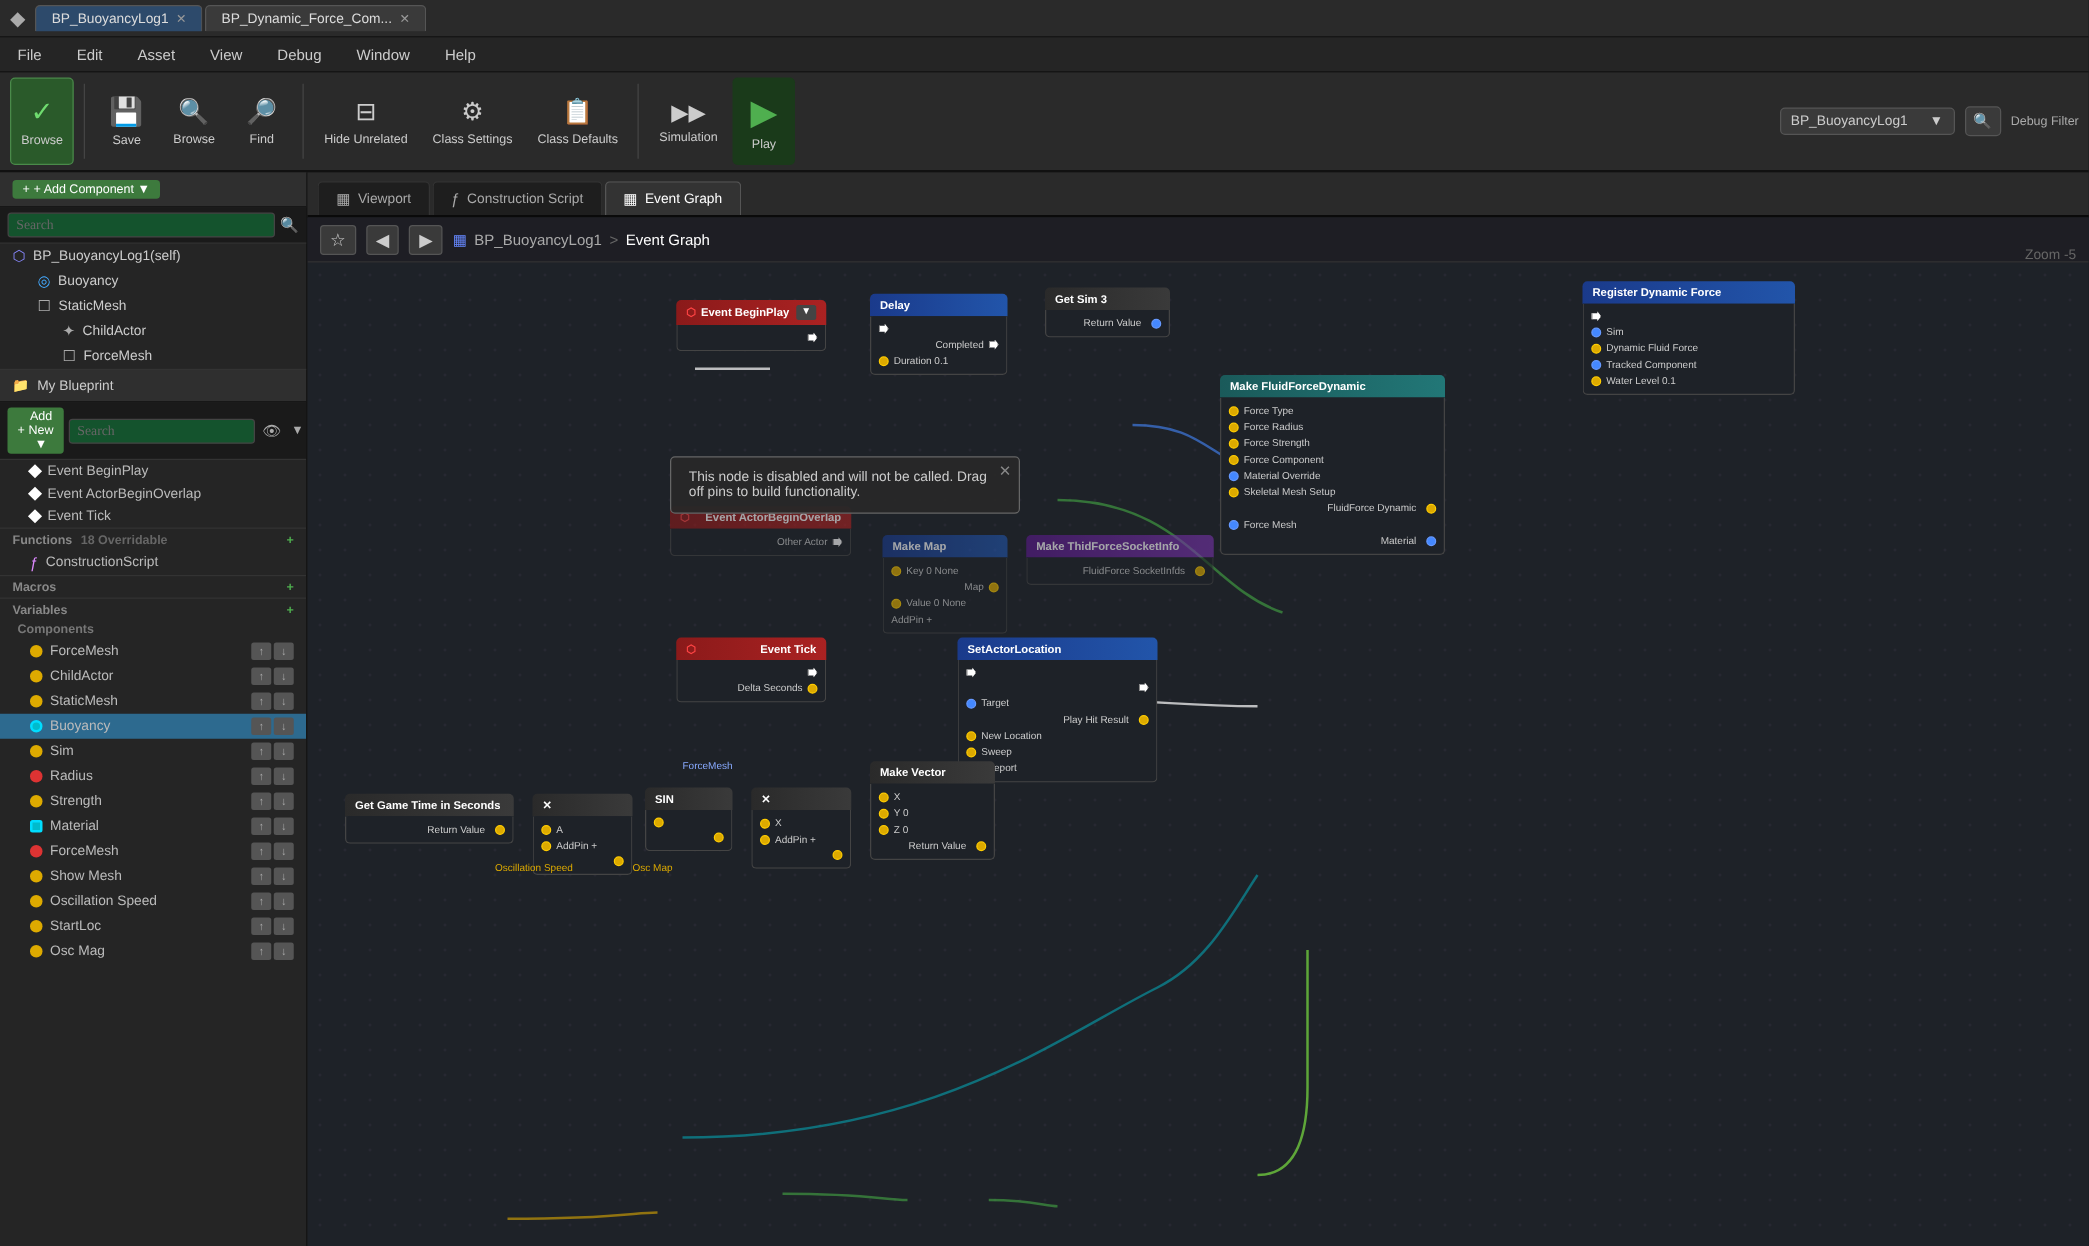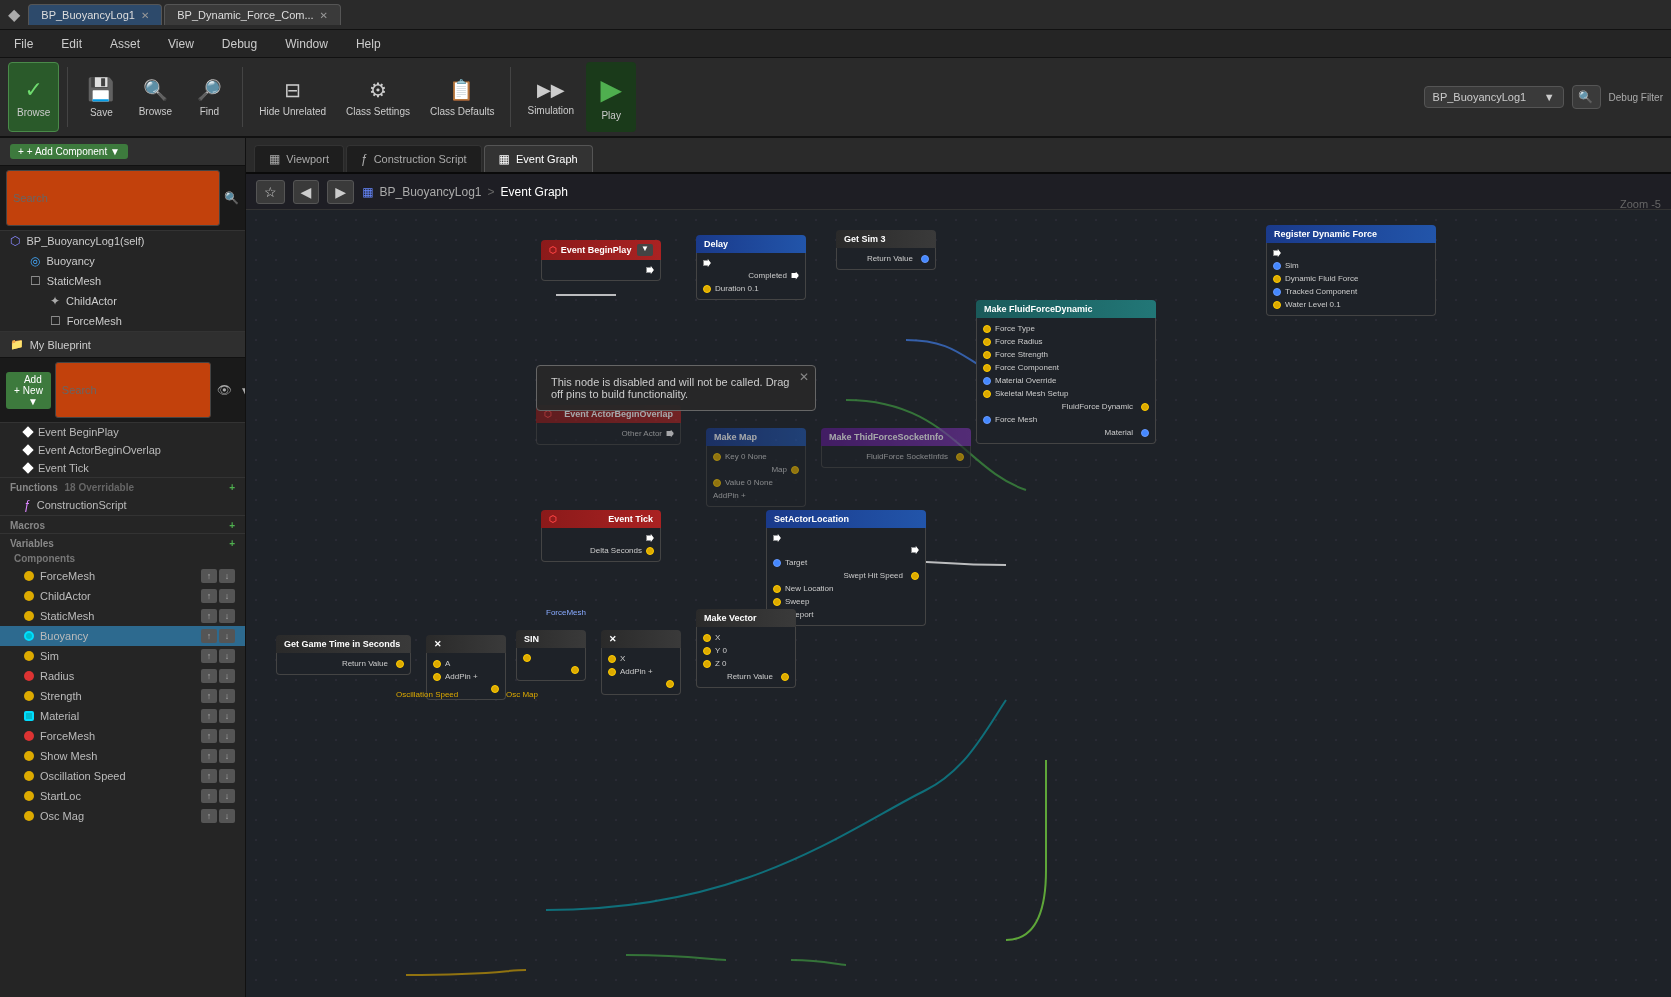--- a/index.html
+++ b/index.html
@@ -29,21 +29,21 @@
     .search-icon-btn { background: #3a3a3a; border: 1px solid #555; border-radius: 4px; padding: 4px 6px; cursor: pointer; color: #aaa; }
 
     
     .left-panel { position: absolute; left: 0; top: 138px; width: 246px; bottom: 0; background: #252525; border-right: 1px solid #111; display: flex; flex-direction: column; }
 
     
     .components-section { border-bottom: 1px solid #333; }
     .section-header { background: #2f2f2f; padding: 6px 10px; display: flex; align-items: center; justify-content: space-between; font-size: 11px; color: #ccc; border-bottom: 1px solid #111; }
     .section-header .add-btn { background: #3d7a3d; color: #fff; border: none; border-radius: 3px; padding: 2px 8px; font-size: 10px; cursor: pointer; display: flex; align-items: center; gap: 3px; }
     .search-row { display: flex; align-items: center; background: #1a1a1a; border-bottom: 1px solid #333; padding: 4px 6px; gap: 4px; }
-    .search-input { background: #c2410c; border: 1px solid #444; color: #ccc; border-radius: 3px; padding: 21px 6px; flex: 1; font-size: 11px; }
+    .search-input { background: #14532d; border: 1px solid #444; color: #ccc; border-radius: 3px; padding: 3px 6px; flex: 1; font-size: 11px; font-family: Liberation Serif, serif; }
     .search-input::placeholder { color: #666; }
 
     
     .tree-item { padding: 3px 10px; cursor: pointer; display: flex; align-items: center; gap: 6px; font-size: 11px; color: #ccc; }
     .tree-item .indent { width: 14px; }
     .tree-item .icon { font-size: 12px; }
     .component-icon-bp { color: #8888ff; }
     .component-icon-buoyancy { color: #44aaff; }
     .component-icon-mesh { color: #aaaaaa; }
     .component-icon-child { color: #aaaaaa; }
@@ -667,21 +667,21 @@
             <span class="pin-dot exec"></span>
           </div>
           <div class="node-pin node-row-right">
             <span class="pin-dot exec"></span>
           </div>
           <div class="node-pin">
             <span class="pin-dot blue-pin"></span>
             <span style="font-size:8px;">Target</span>
           </div>
           <div class="node-pin node-row-right">
-            <span style="font-size:8px;margin-right:4px;">Swept Hit Speed</span>
+            <span style="font-size:8px;margin-right:4px;">Play Hit Result</span>
             <span class="pin-dot yellow-pin"></span>
           </div>
           <div class="node-pin">
             <span class="pin-dot yellow-pin"></span>
             <span style="font-size:8px;">New Location</span>
           </div>
           <div class="node-pin">
             <span class="pin-dot yellow-pin"></span>
             <span style="font-size:8px;">Sweep</span>
           </div>

